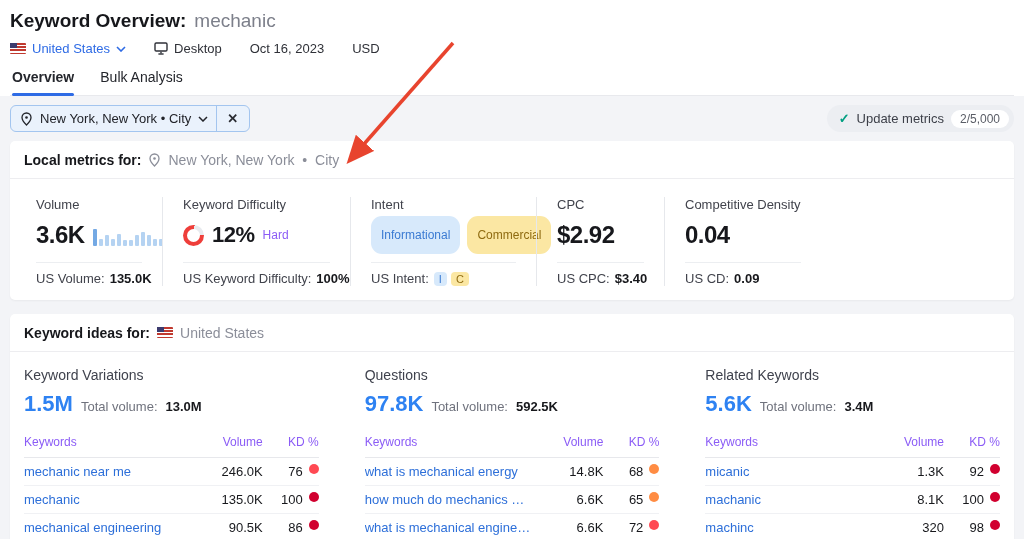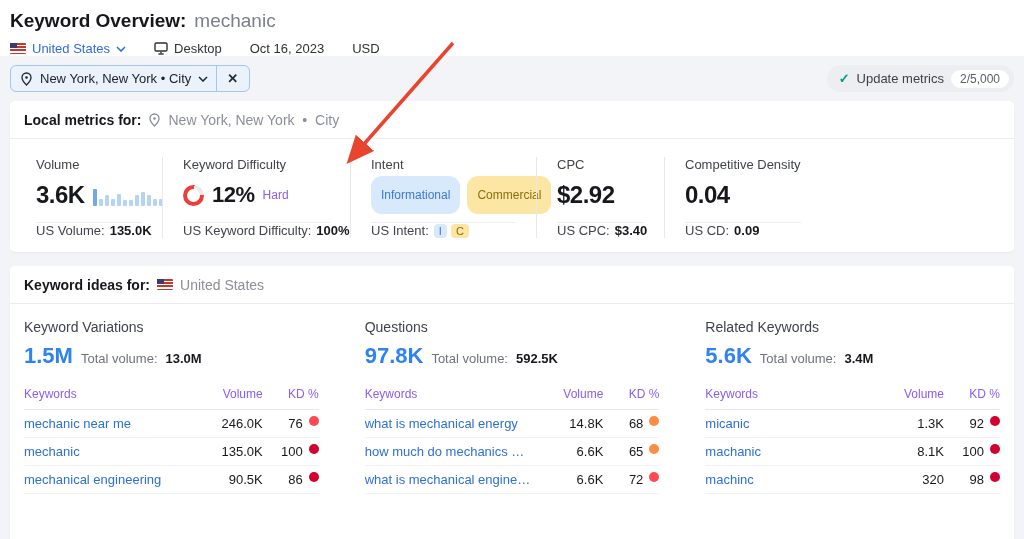--- a/index.html
+++ b/index.html
@@ -50,21 +50,21 @@
   .m-col + .m-col { border-left:1px solid #e6e8ec; }
   .m-label { font-size:13px; color:#41434c; margin-bottom:7px; }
   .m-value-row { display:flex; align-items:center; gap:8px; height:32px; }
   .m-value { font-size:24px; font-weight:bold; color:#17181c; letter-spacing:-0.5px; }
   .m-qual { font-size:12px; color:#8b5cf6; }
   .kd-ring { width:21px; height:21px; border-radius:50%; position:relative; flex:0 0 auto; }
   .kd-ring::after { content:""; position:absolute; inset:4px; background:#fff; border-radius:50%; }
   .sparkline { display:flex; align-items:flex-end; gap:2px; height:22px; }
   .sparkline .bar { width:4px; border-radius:1px; background:#b5d3f2; }
   .sparkline .bar.first { background:#74a9e4; }
-  .us-row { margin-top:11px; padding-top:0; border-top:1px solid #eceef1; font-size:13px; color:#41434c;
+  .us-row { margin-top:11px; padding-top:8px; border-top:1px solid #eceef1; font-size:13px; color:#41434c;
             display:flex; align-items:flex-end; gap:5px; white-space:nowrap; }
   .us-row b { color:#17181c; }
   .pills { display:flex; gap:7px; align-items:center; height:32px; }
   .pill { font-size:12px; padding:12px 10px; border-radius:11px; white-space:nowrap; }
   .pill.informational { background:#d7e9fb; color:#3a7ad2; }
   .pill.commercial { background:#fbe7a3; color:#8f6b10; }
   .mini-pill { font-size:11px; padding:1px 5px; border-radius:4px; }
   .mini-pill.informational { background:#d7e9fb; color:#3a7ad2; }
   .mini-pill.commercial { background:#fbe7a3; color:#8f6b10; }
 
@@ -123,20 +123,24 @@
       <span>Desktop</span>
     </span>
     <span class="meta-gap"></span>
     <span class="meta-item">
       <span>Oct 16, 2023</span>
     </span>
     <span class="meta-gap"></span>
     <span class="meta-item">
       <span>USD</span>
     </span>
+  </div>
+  <div class="tabs">
+    <div class="tab active">Overview</div>
+    <div class="tab">Bulk Analysis</div>
   </div>
 </div>
 
 <div class="content">
 
   <div class="filter-row">
     <div class="loc-chip">
       <span class="pin-ic">
         <svg width="13" height="14" viewBox="0 0 13 14">
             <path d="M6.5 1C4 1 2 3 2 5.5 2 8.8 6.5 13 6.5 13S11 8.8 11 5.5C11 3 9 1 6.5 1z" fill="none" stroke="#22242a" stroke-width="1.3"></path>

